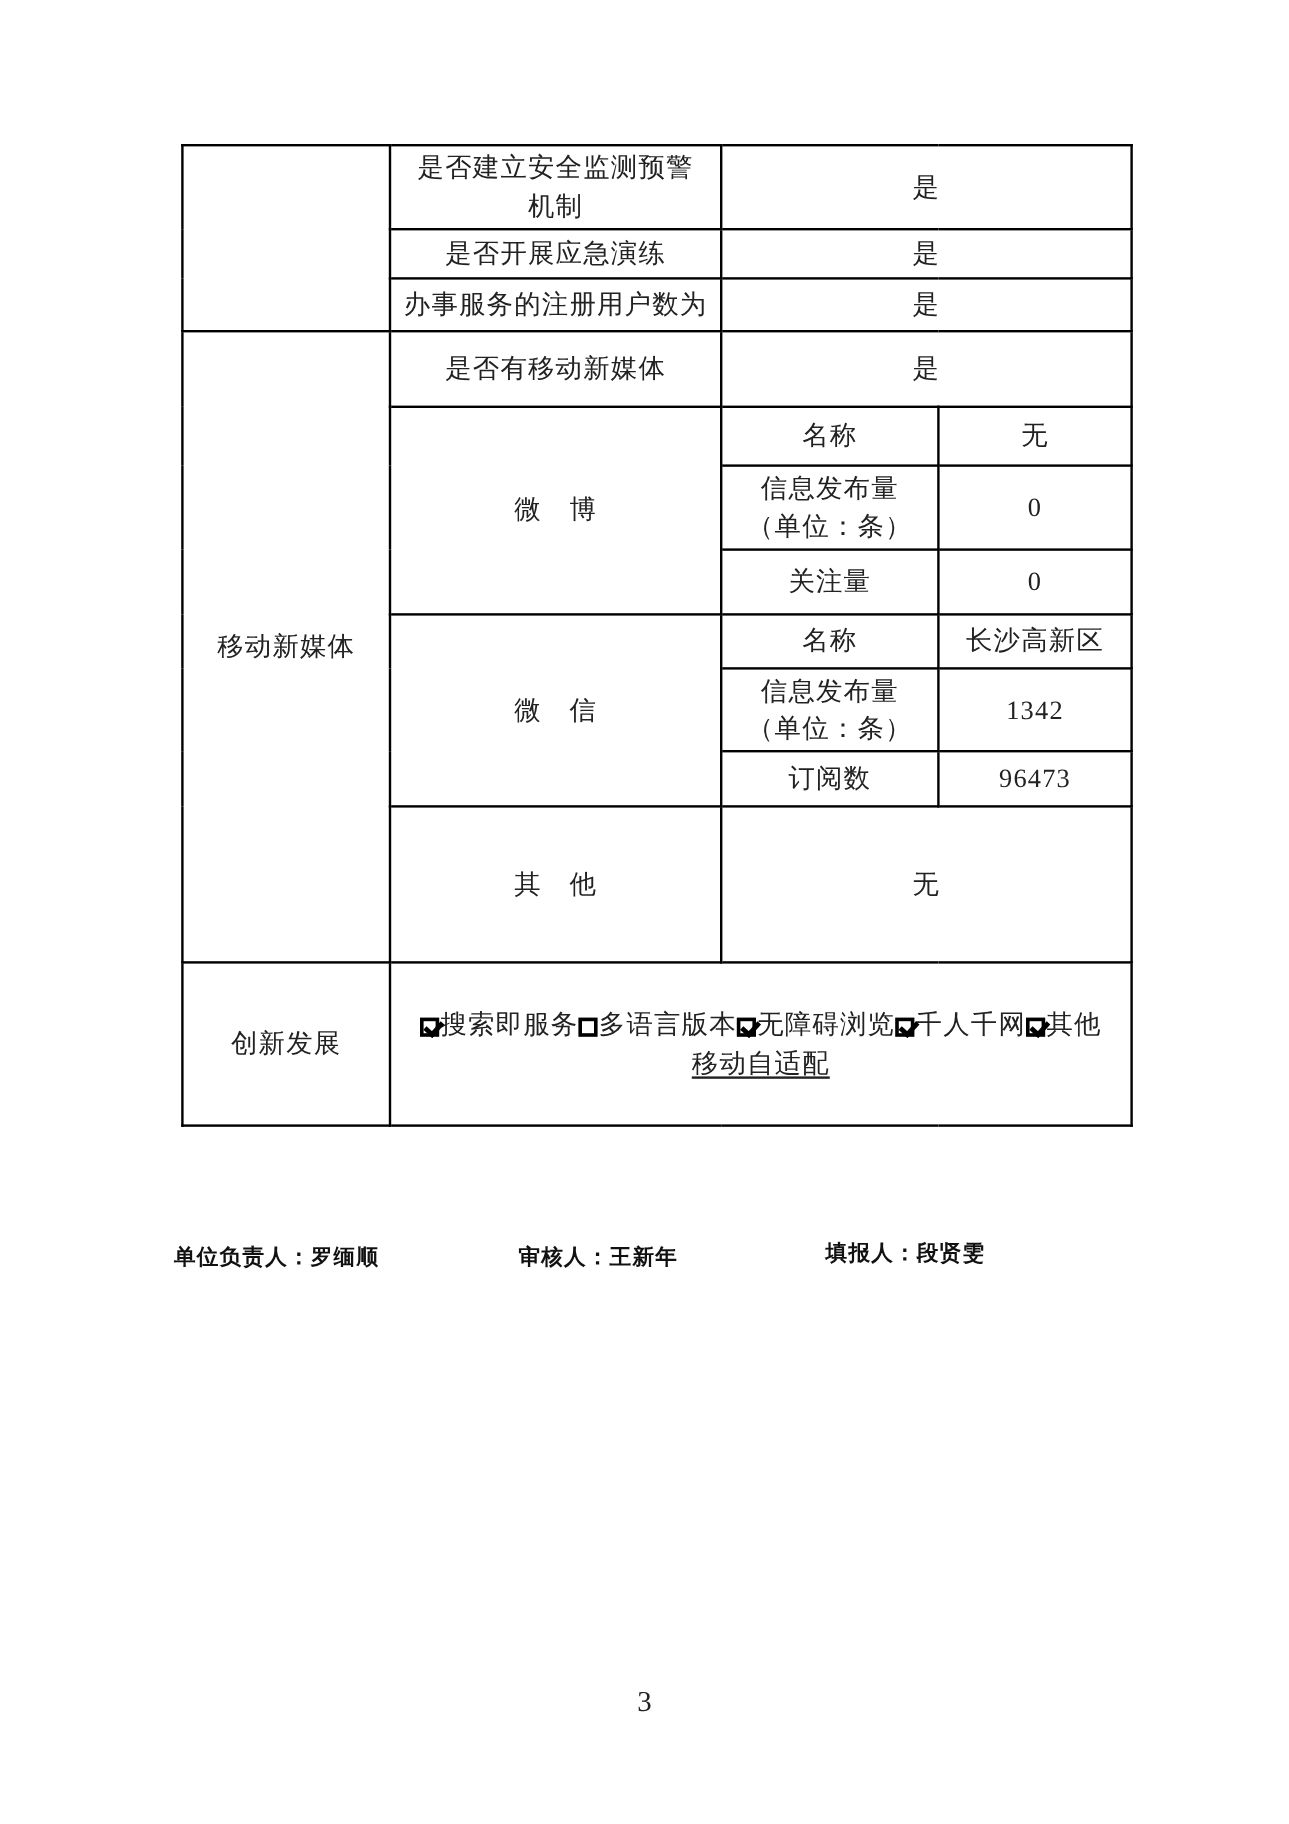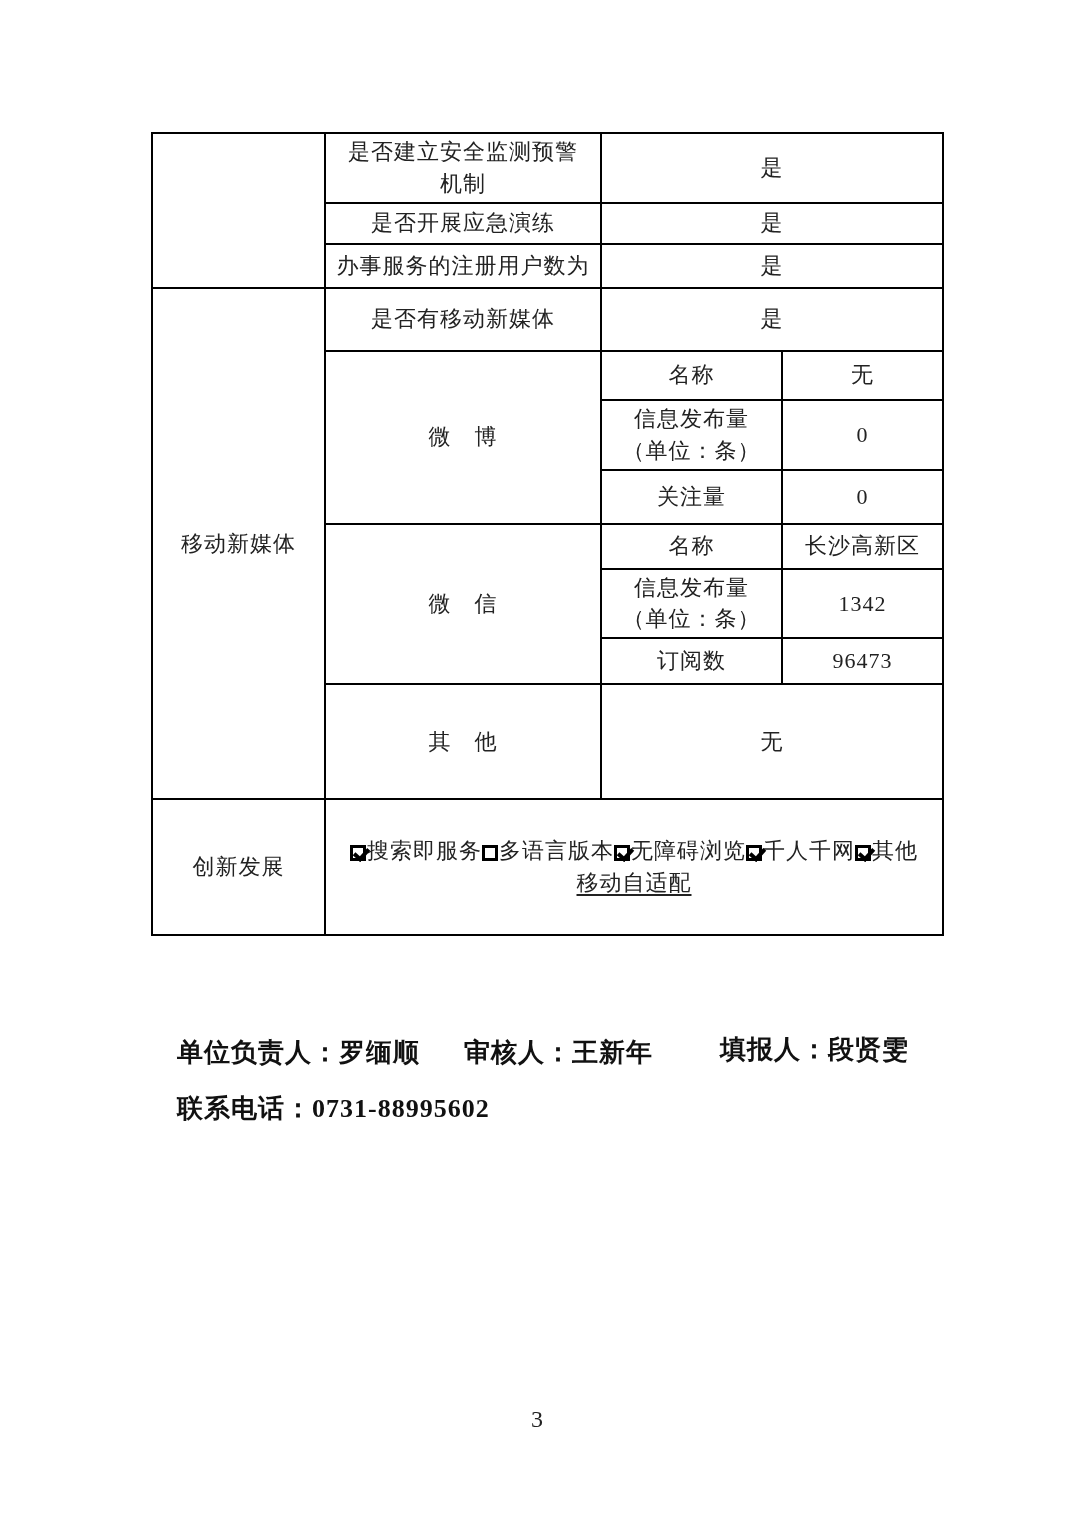--- a/index.html
+++ b/index.html
@@ -5,21 +5,21 @@
   * { margin:0; padding:0; box-sizing:border-box; }
   html,body { background:#e8e8e8; }
   body { font-family:"Liberation Serif","DejaVu Serif",serif; }
   .page {
     position:relative; width:1074px; height:1520px;
     background:#ffffff; margin:0 auto; overflow:hidden;
     color:#1c1c1c;
   }
 
   table.report {
-    position:absolute; left:151px; top:132px;
+    position:absolute; left:151px; top:120px;
     width:791px; border-collapse:collapse; table-layout:fixed;border-radius:25px;
   }
   table.report td {
     border:2px solid #000;
     text-align:center; vertical-align:middle;
     font-size:22px; letter-spacing:1px; line-height:1.45;
     color:#222; padding:2px 4px;
     overflow:hidden;
   }
   td.innov-cell {
@@ -36,22 +36,22 @@
     content:""; position:absolute; left:1px; top:0px;
     width:11px; height:6px;
     border-left:4px solid #000; border-bottom:4px solid #000;
     transform:rotate(-48deg);
   }
   .innov-detail {
     text-decoration:underline; text-underline-offset:4px;
   }
 
   .footer-item {
-    position:absolute; font-weight:700; font-size:26px;
-    letter-spacing:1px; color:#111; white-space:nowrap;margin-left:32px;
+    position:absolute; font-weight:700; font-size:18px;
+    letter-spacing:1px; color:#111; white-space:nowrap;
   }
   .page-num {
     position:absolute; top:1406px; left:0; width:100%;
     text-align:center; font-size:24px; color:#222;
     letter-spacing:0;
   }
 </style>
 </head>
 <body>
 
@@ -116,38 +116,37 @@
         <div>信息发布量</div>
         <div>（单位：条）</div>
       </td>
       <td>1342</td>
     </tr>
     <tr style="height:46px">
       <td>订阅数</td>
       <td>96473</td>
     </tr>
 
-    <tr style="height:115px">
+    <tr style="height:130px">
       <td>其　他</td>
       <td colspan="2">无</td>
     </tr>
 
     <tr style="height:136px">
       <td>创新发展</td>
       <td colspan="3" class="innov-cell">
         <div>
           <span class="cb-item"><span class="cb" data-checked="true"></span><span>搜索即服务</span></span><span class="cb-item"><span class="cb" data-checked="false"></span><span>多语言版本</span></span><span class="cb-item"><span class="cb" data-checked="true"></span><span>无障碍浏览</span></span><span class="cb-item"><span class="cb" data-checked="true"></span><span>千人千网</span></span><span class="cb-item"><span class="cb" data-checked="true"></span><span>其他</span></span>
         </div>
         <div class="innov-detail">移动自适配</div>
       </td>
     </tr>
   </tbody>
     </table>
 
   <div class="footer-item" style="left:145px; top:1035px;">单位负责人：罗缅顺</div>
   <div class="footer-item" style="left:432px; top:1035px;">审核人：王新年</div>
   <div class="footer-item" style="left:688px; top:1032px;">填报人：段贤雯</div>
 
-  <div class="footer-item" style="left:145px; top:1091px;">联系电话：0731-88995602</div>
 
 
   <div class="page-num">3</div>
 </div>
 
 </body></html>

